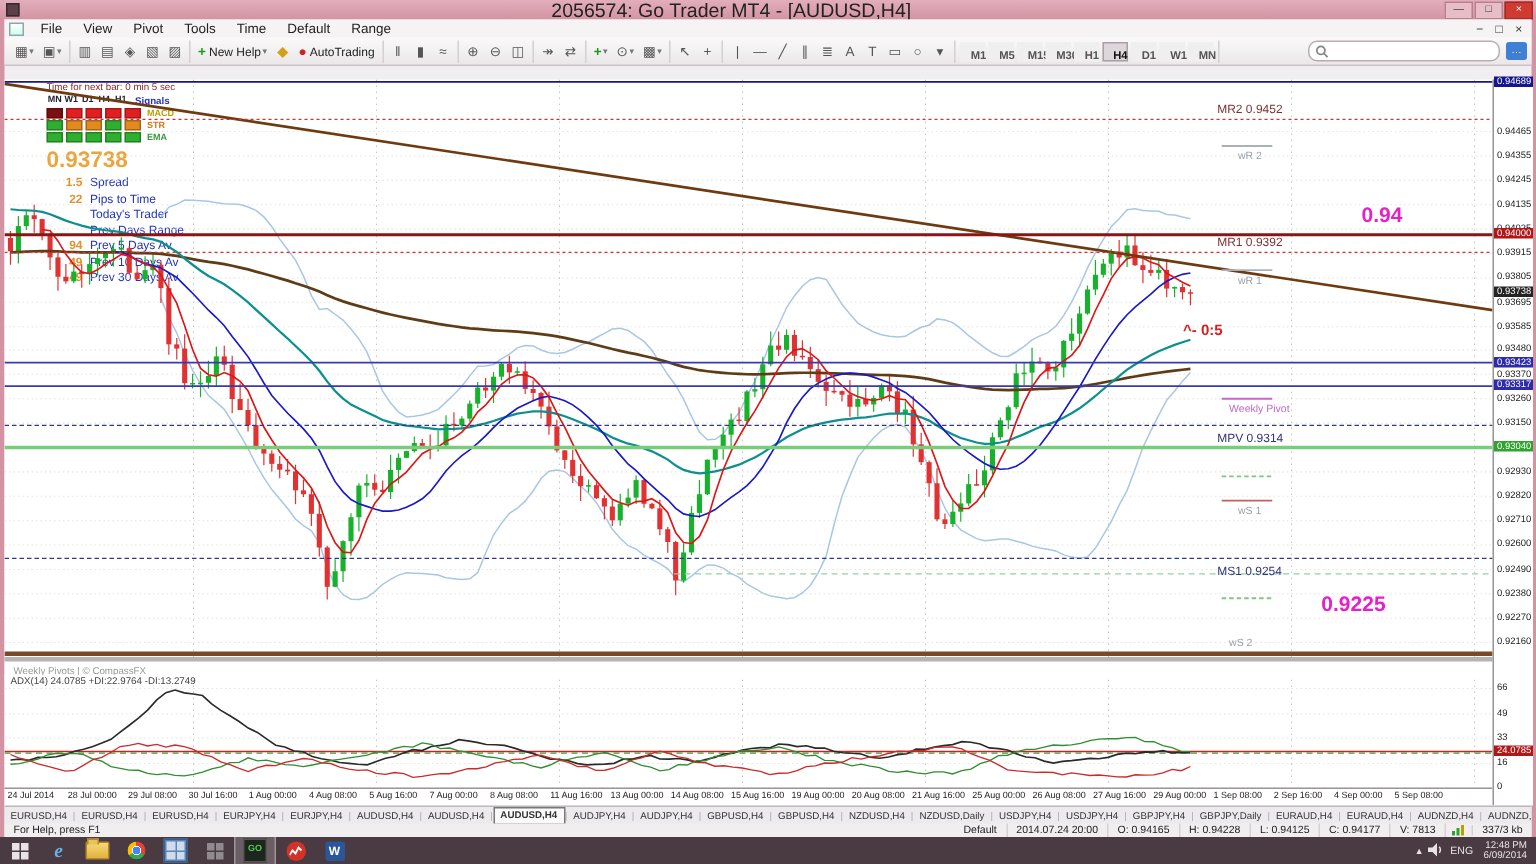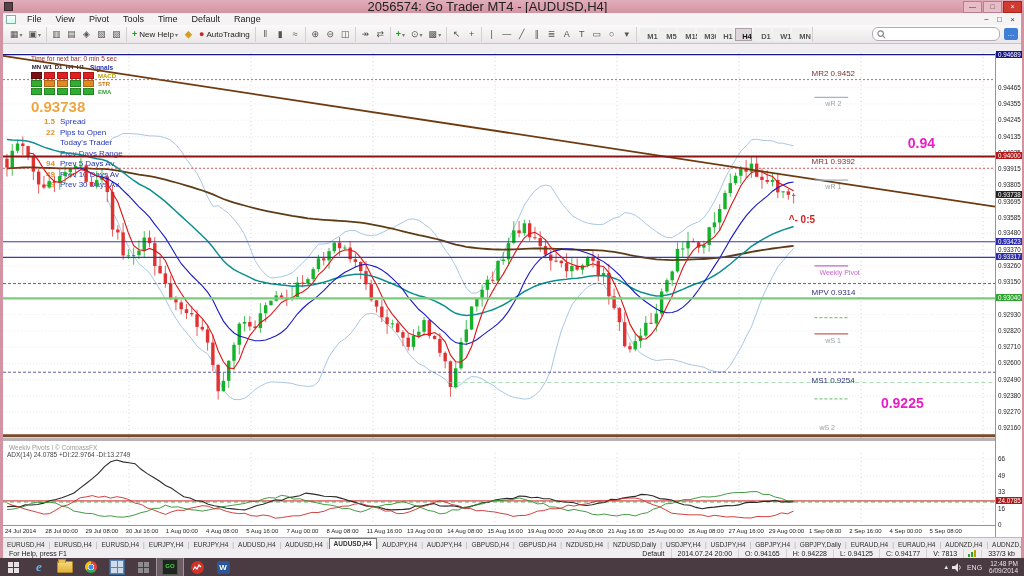--- a/index.html
+++ b/index.html
@@ -294,21 +294,21 @@
             <span class="sigcell" style="background: rgb(47, 175, 47);"></span>
             <span class="siglbl" style="color: rgb(58, 154, 58);">EMA</span>
           </div>
           <div id="bigprice">0.93738</div>
           <div class="iprow">
             <span class="ipv">1.5</span>
             <span class="ipl">Spread</span>
           </div>
           <div class="iprow">
             <span class="ipv">22</span>
-            <span class="ipl">Pips to Open</span>
+            <span class="ipl">Pips to Time</span>
           </div>
           <div class="iprow">
             <span class="ipv"></span>
             <span class="ipl">Today's Trader</span>
           </div>
           <div class="iprow">
             <span class="ipv"></span>
             <span class="ipl">Prev Days Range</span>
           </div>
           <div class="iprow">

